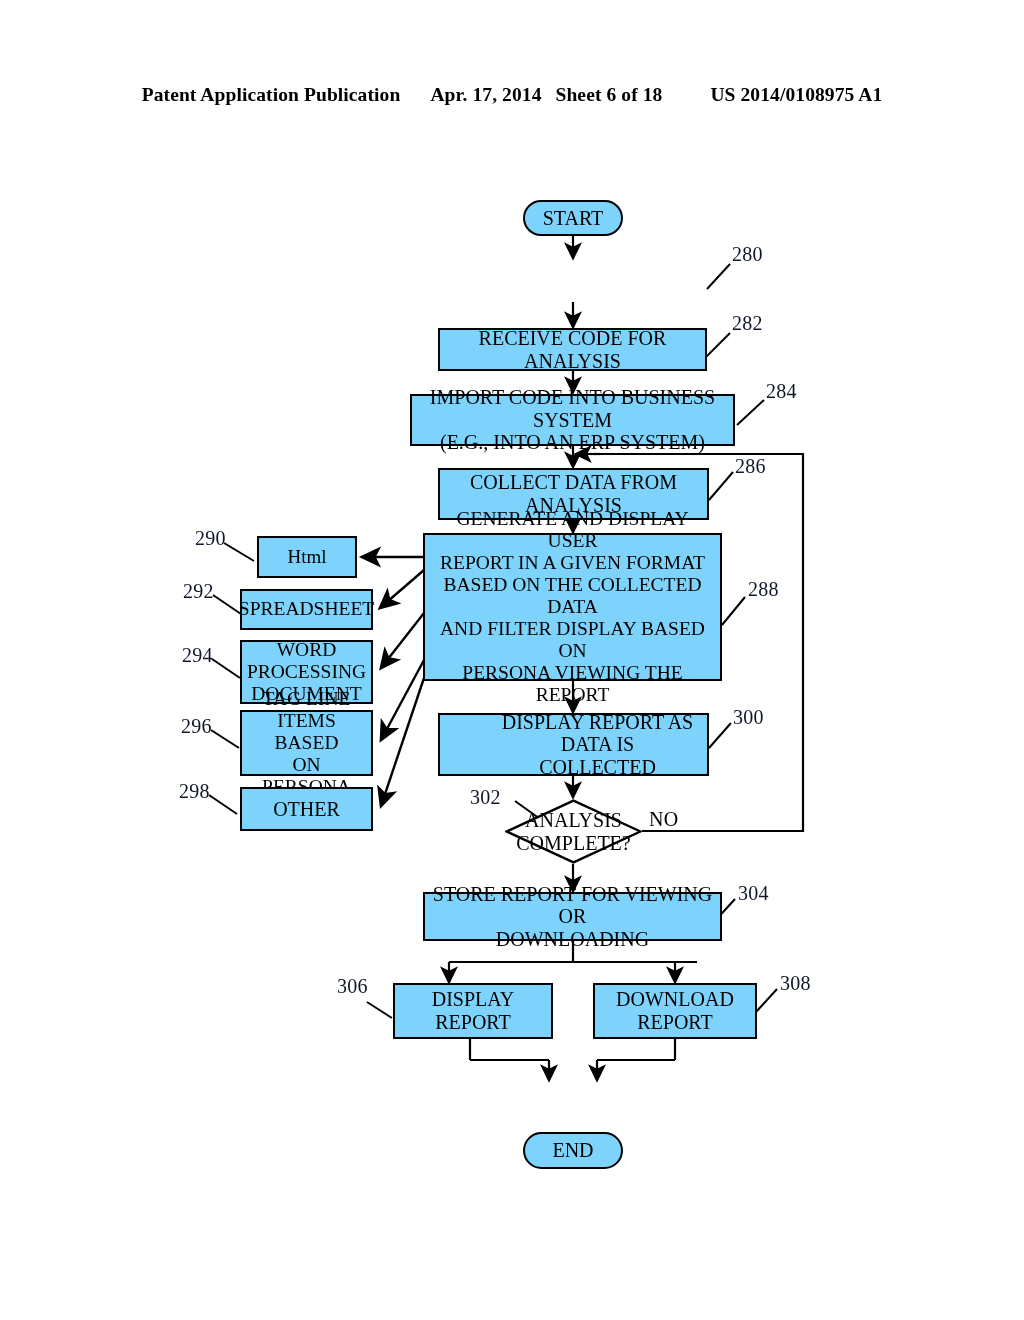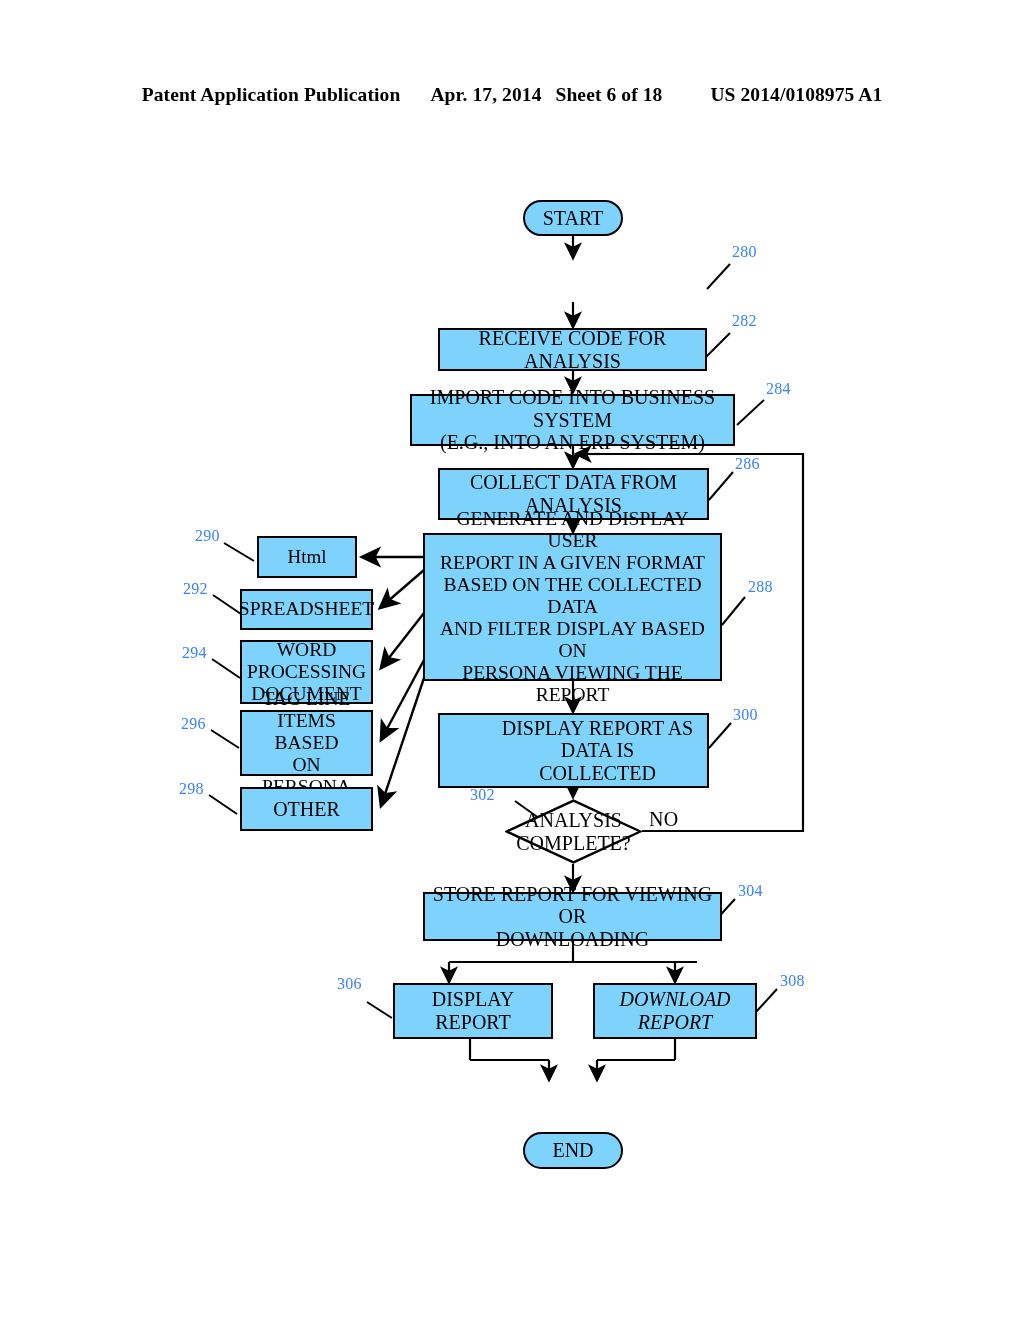--- a/index.html
+++ b/index.html
@@ -82,23 +82,23 @@
   }
   .node .txt {
     display: block;
     padding: 0 5px;
     white-space: pre-line;
   }
 
   
   .refnum {
     position: absolute;
-    font-size: 16px;
+    font-size: 20px;
     letter-spacing: 0.3px;
-    color: #3b82f6;
+    color: #0f172a;
     white-space: nowrap;
   }
 
   
   .branch-label {
     position: absolute;
     font-size: 20px;
     letter-spacing: 0.4px;
     color: #000;
     white-space: nowrap;
@@ -233,21 +233,21 @@
 
   <div class="node boxed" style="left:423px; top:533px; width:299px; height:148px; font-size:19.5px;">
     <span class="txt">GENERATE AND DISPLAY USER
 REPORT IN A GIVEN FORMAT
 BASED ON THE COLLECTED DATA
 AND FILTER DISPLAY BASED ON
 PERSONA VIEWING THE REPORT</span>
   </div>
   <div class="refnum" style="left:748px; top:578px;">288</div>
 
-  <div class="node boxed" style="left:438px; top:713px; width:271px; height:75px; font-size:20px;padding-left:48px;">
+  <div class="node boxed" style="left:438px; top:713px; width:271px; height:63px; font-size:20px;padding-left:48px;">
     <span class="txt">DISPLAY REPORT AS DATA IS
 COLLECTED</span>
   </div>
   <div class="refnum" style="left:733px; top:706px;">300</div>
 
   <div class="diamond-wrap" style="left:505px; top:799px; width:137px; height:65px;">
     <svg width="137" height="65" viewBox="0 0 137 65" xmlns="http://www.w3.org/2000/svg">
       <polygon points="68.5,1.6 135.4,32.5 68.5,63.4 1.6,32.5" fill="#ffffff" stroke="#000000" stroke-width="2.4"></polygon>
     </svg>
     <div class="dtext" style="font-size:20px;">ANALYSIS
@@ -261,21 +261,21 @@
     <span class="txt">STORE REPORT FOR VIEWING OR
 DOWNLOADING</span>
   </div>
   <div class="refnum" style="left:738px; top:882px;">304</div>
 
   <div class="node boxed" style="left:393px; top:983px; width:160px; height:56px; font-size:20px;">
     <span class="txt">DISPLAY REPORT</span>
   </div>
   <div class="refnum" style="left:337px; top:975px;">306</div>
 
-  <div class="node boxed" style="left:593px; top:983px; width:164px; height:56px; font-size:20px;font-style:italic;">
+  <div class="node boxed" style="left:593px; top:983px; width:164px; height:56px; font-size:20px;">
     <span class="txt">DOWNLOAD
 REPORT</span>
   </div>
   <div class="refnum" style="left:780px; top:972px;">308</div>
 
   <div class="node terminal" style="left:523px; top:1132px; width:100px; height:37px; font-size:20px;">
     <span class="txt">END</span>
   </div>
 
   <div class="node boxed" style="left:257px; top:536px; width:100px; height:42px; font-size:19px;">

